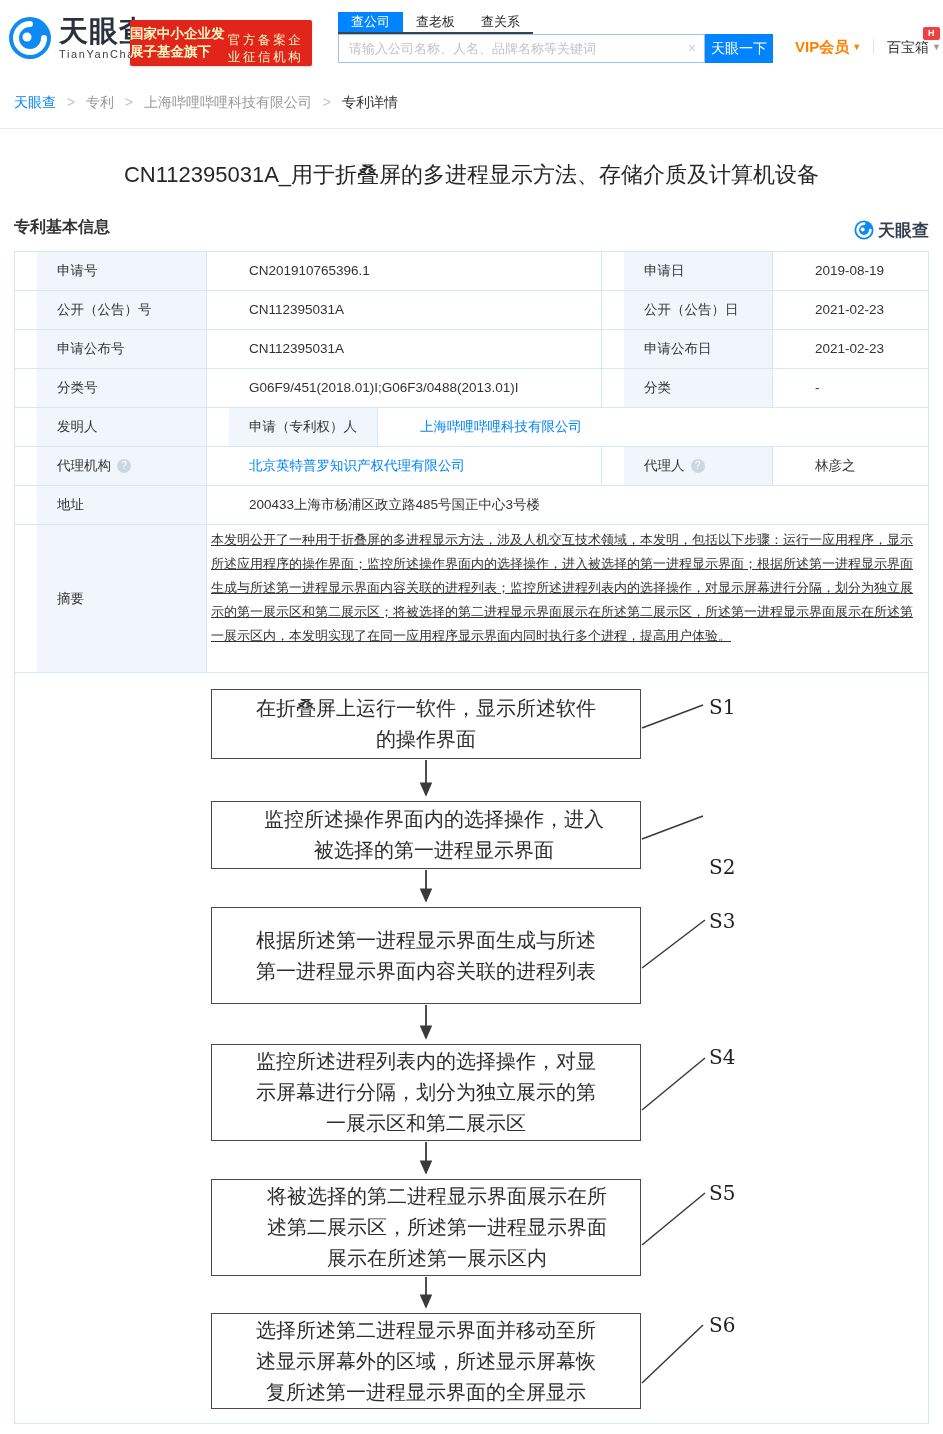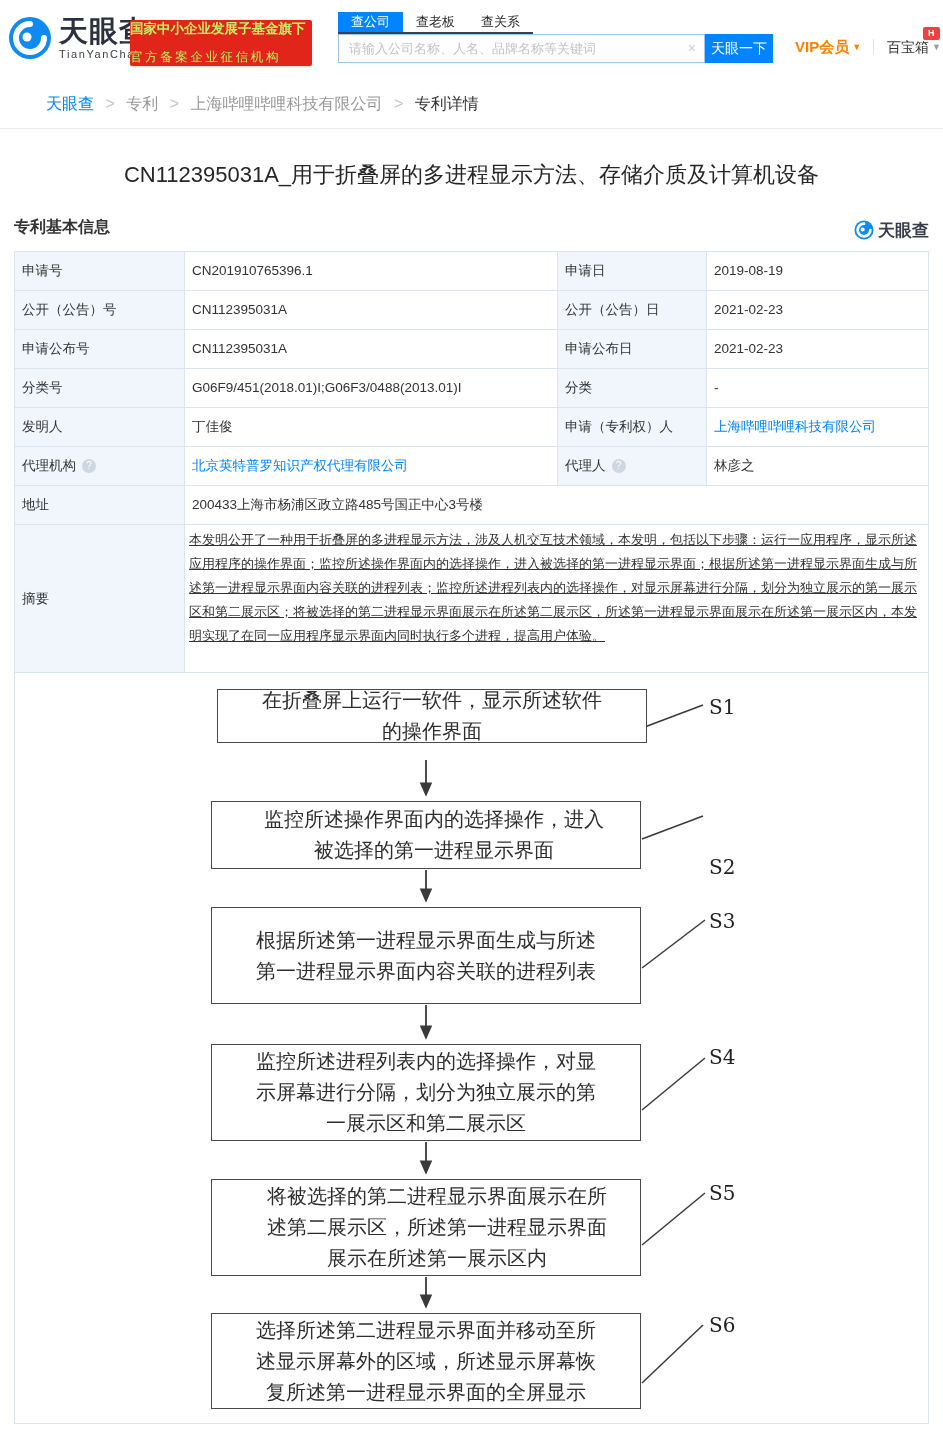--- a/index.html
+++ b/index.html
@@ -6,22 +6,22 @@
   html,body { width: 943px; height: 1434px; overflow: hidden; background: #fff;
     font-family: "Liberation Sans", "DejaVu Sans", sans-serif; color: #333; position: relative; }
 
   
   .header { position: relative; height: 80px; background: #fff; }
   .logo { position: absolute; left: 8px; top: 16px; display: flex; align-items: center; cursor: pointer; }
   .logo-icon { margin-right: 7px; display: block; }
   .logo-cn { font-size: 29px; font-weight: 700; color: #2a303d; letter-spacing: 1px; line-height: 30px; }
   .logo-en { font-size: 11px; color: #3c414c; letter-spacing: 1.6px; margin-top: 2px; }
   .cert { position: absolute; left: 130px; top: 20px; width: 182px; height: 46px; background: #e1251b;
-    border-radius: 2px; color: #bef264; display: flex; flex-direction: column; justify-content: center;
-    align-items: flex-start; box-shadow: 0 1px 2px rgba(0,0,0,.18); }
+    border-radius: 2px; color: #fef9c3; display: flex; flex-direction: row; justify-content: center;
+    align-items: center; box-shadow: 0 1px 2px rgba(0,0,0,.18); }
   .cert-l1 { font-size: 13.5px; font-weight: 700; }
   .cert-l2 { font-size: 12.5px; letter-spacing: 2.6px; margin-top: 11px; }
 
   .search { position: absolute; left: 338px; top: 12px; }
   .tabs { display: inline-flex; border-bottom: 2px solid #3a4150; height: 22px; }
   .tab { font-size: 13px; line-height: 20px; padding: 0 13px; color: #2b2b2b; cursor: pointer; }
   .tab.active { background: #0084ff; color: #fff; }
   .search-row { display: flex; }
   .input-wrap { position: relative; border-radius: 8px; }
   .search-input { width: 367px; height: 29px; border: 1px solid #9ec5ec; padding: 0 30px 0 10px;
@@ -33,59 +33,59 @@
 
   .vip { position: absolute; left: 795px; top: 38px; color: #ff8000; font-size: 15px; font-weight: 700; cursor: pointer; }
   .vip-caret { font-size: 9px; margin-left: 3px; vertical-align: 2px; }
   .hdr-divider { position: absolute; left: 873px; top: 39px; width: 1px; height: 15px; background: #e2e2e2; }
   .treasure { position: absolute; left: 887px; top: 39px; font-size: 14px; color: #333; cursor: pointer; }
   .tr-caret { color: #999; font-size: 9px; margin-left: 3px; vertical-align: 2px; }
   .hot { position: absolute; left: 923px; top: 27px; background: #f04142; color: #fff; font-size: 9px;
     font-weight: 700; line-height: 13px; padding: 0 5px; border-radius: 2px; }
 
   
-  .breadcrumb { padding: 14px 0 0 14px; height: 34px; font-size: 16px; margin-left: 32px; }
+  .breadcrumb { padding: 14px 0 0 14px; height: 34px; font-size: 14px; }
   .bc-home { color: #0084ff; cursor: pointer; }
   .bc-sep { color: #c3c3c3; margin: 0 7px; }
   .bc-item { color: #999; cursor: pointer; }
   .bc-current { color: #333; }
 
   
   .content-top { border-top: 1px solid #ebebeb; margin-top: 14px; }
   .patent-title { text-align: center; font-size: 22px; font-weight: 500; color: #262626; margin-top: 30px; line-height: 31px; }
   .section-row { display: flex; justify-content: space-between; margin: 27px 14px 8px 14px; height: 26px; }
   .section-title { font-size: 16px; font-weight: 700; color: #333; }
   .watermark { display: flex; align-items: center; gap: 4px; }
   .wm-text { font-size: 17px; font-weight: 700; color: #363d4d; }
 
   
   .tbl { margin: 0 14px; border: 1px solid #d9e5f1; }
   .trow { display: flex; border-bottom: 1px solid #d9e5f1; }
   .trow.std { height: 39px; }
-  .td { padding: 0 7px; font-size: 13.5px; color: #333; }
+  .td { padding: 0 20px; font-size: 13.5px; color: #333; margin-left: 22px; }
   .std .td { height: 38px; line-height: 38px; white-space: nowrap; overflow: hidden; }
   .td.lab { width: 170px; background: #f1f6fc; border-right: 1px solid #d9e5f1; display: flex; align-items: center; gap: 6px; }
   .td.lab2 { width: 149px; background: #f1f6fc; border-right: 1px solid #d9e5f1; display: flex; align-items: center; gap: 6px; }
   .td.v1 { width: 373px; border-right: 1px solid #d9e5f1; }
   .td.v2 { flex: 1; }
   .td.vwide { flex: 1; }
   .lnk { color: #0084ff; cursor: pointer; text-decoration: none; }
   .help { width: 14px; height: 14px; border-radius: 50%; background: #cdd7e2; color: #fff; font-size: 10px;
     line-height: 14px; text-align: center; display: inline-block; cursor: pointer; flex: 0 0 14px; }
   .abs-row { height: 148px; overflow: hidden; }
   .abs-row .lab { align-items: center; }
   .abs-text { flex: 1; padding: 3px 4px; font-size: 13px; line-height: 24px; color: #333; text-decoration: underline; }
 
   
   .fig-row { height: 750px; position: relative; background: #fff; border-bottom: none; }
   .fc-box { position: absolute; left: 196px; width: 430px; border: 1.5px solid #4a4a4a; background: #fff;
     display: flex; align-items: center; justify-content: center; text-align: center;
     font-family: "DejaVu Serif", "Liberation Serif", serif; font-size: 20px; color: #2d2d2d;
     white-space: pre-line; line-height: 31px; }
-  .fb1 { top: 16px;  height: 54px; margin-left: 6px; }
+  .fb1 { top: 16px;  height: 70px; }
   .fb2 { top: 128px; height: 68px; padding-left: 16px; }
   .fb3 { top: 234px; height: 97px; }
   .fb4 { top: 371px; height: 97px; }
   .fb5 { top: 506px; height: 97px; padding-left: 22px; }
   .fb6 { top: 640px; height: 96px; }
   .fc-label { position: absolute; left: 694px; font-family: "DejaVu Serif", "Liberation Serif", serif;
     font-size: 20px; color: #222; }
   .fl1 { top: 22px; } .fl2 { top: 134px; margin-top: 48px; } .fl3 { top: 236px; }
   .fl4 { top: 372px; } .fl5 { top: 508px; } .fl6 { top: 640px; }
   .fc-lines { position: absolute; left: 0; top: 0; }
@@ -178,21 +178,20 @@
     <div class="td v2">2021-02-23</div>
   </div>
   <div class="trow std">
     <div class="td lab">分类号</div>
     <div class="td v1">G06F9/451(2018.01)I;G06F3/0488(2013.01)I</div>
     <div class="td lab2">分类</div>
     <div class="td v2">-</div>
   </div>
   <div class="trow std">
     <div class="td lab">发明人</div>
-    <div class="td v1">丁佳俊</div>
     <div class="td lab2">申请（专利权）人</div>
     <div class="td v2"><span class="lnk">上海哔哩哔哩科技有限公司</span></div>
   </div>
   <div class="trow std">
     <div class="td lab">
       <span>代理机构</span>
       <span class="help">?</span>
     </div>
     <div class="td v1"><span class="lnk">北京英特普罗知识产权代理有限公司</span></div>
     <div class="td lab2">

